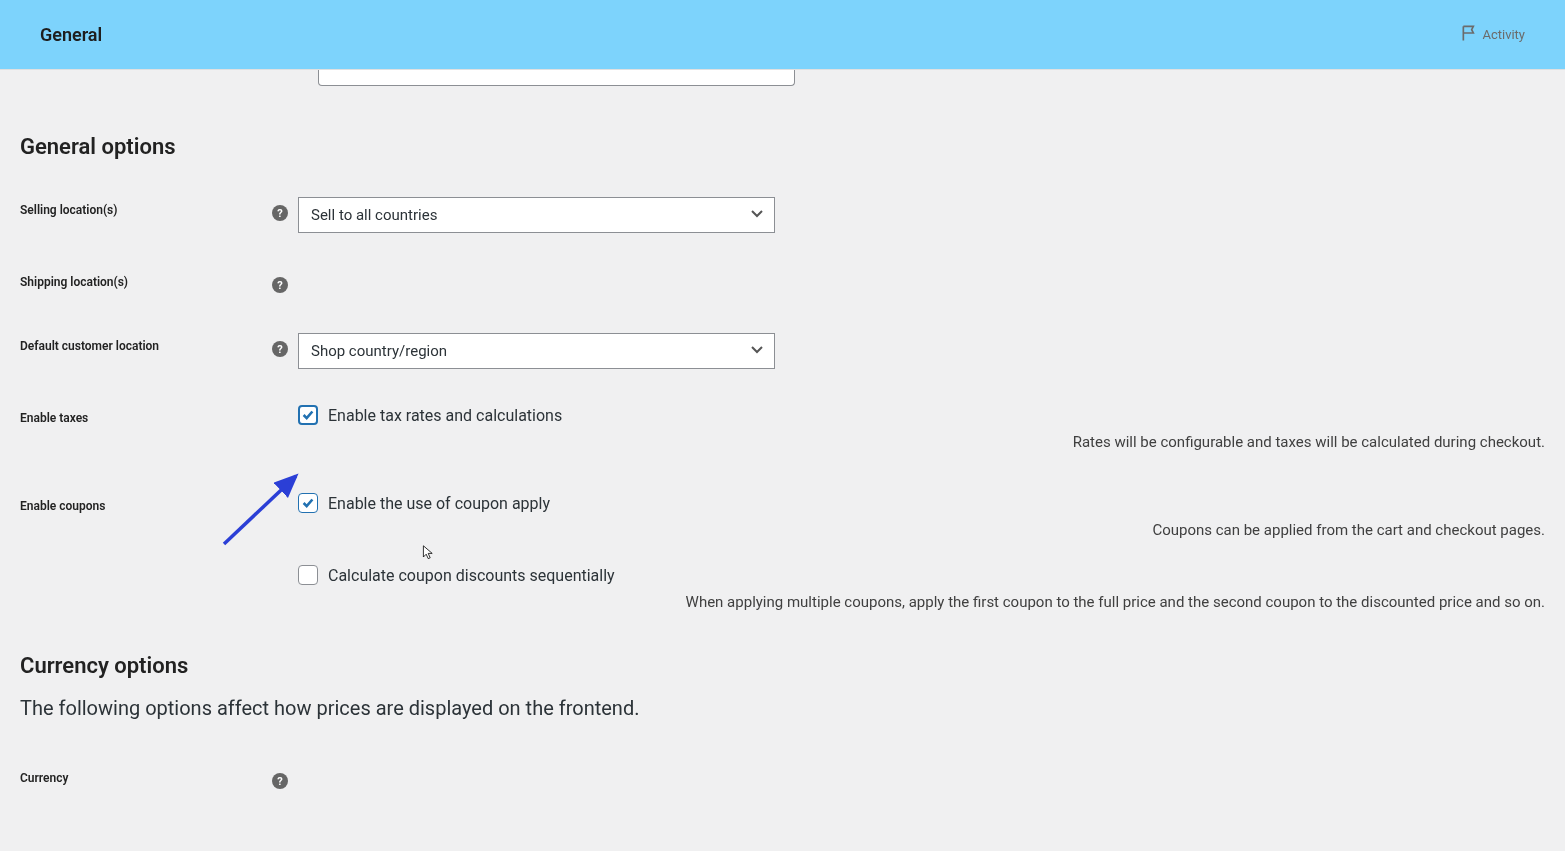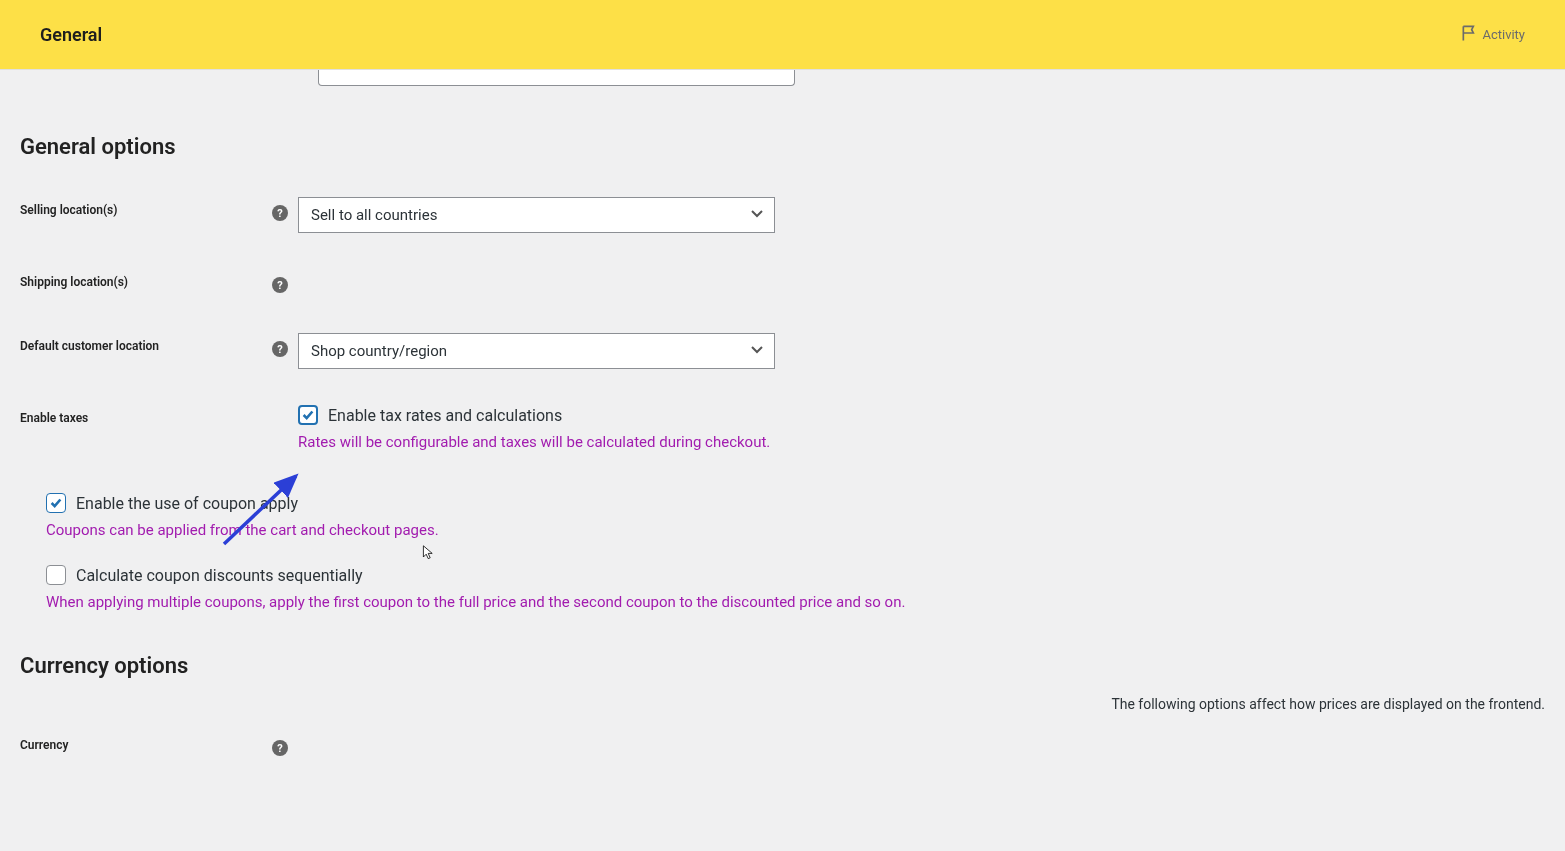--- a/index.html
+++ b/index.html
@@ -3,21 +3,21 @@
 <meta charset="utf-8">
 <style>
   * { box-sizing: border-box; margin: 0; padding: 0; }
   html, body {
     font-family: -apple-system, BlinkMacSystemFont, "Segoe UI", Roboto, "Helvetica Neue", Arial, sans-serif;
     background: #f0f0f1;
     color: #1e1e1e;
     font-size: 15px;
   }
   .topbar {
-    background: #fde047;
+    background: #7dd3fc;
     border-bottom: 1px solid #e0e0e0;
     display: flex;
     align-items: center;
     justify-content: space-between;
     height: 70px;
     padding: 0 40px 0 40px;
   }
   .topbar-title {
     font-weight: 600;
     font-size: 18px;
@@ -130,28 +130,28 @@
     width: 14px;
     height: 14px;
     stroke: #2271b1;
   }
   .check-label {
     font-size: 16px;
     color: #2c3338;
   }
   .desc {
     font-size: 15px;
-    color: #a21caf;
+    color: #404040;
     margin-bottom: 6px;
+    text-align: right;
   }
   .currency-desc {
-    font-size: 14px;
+    font-size: 20px;
     color: #2c3338;
-    margin-bottom: 20px;
-    text-align: right;
+    margin-bottom: 45px;
   }
   .arrow-annot {
     position: absolute;
     pointer-events: none;
   }
   .cursor-annot {
     position: absolute;
     pointer-events: none;
   }
   .cursor-annot svg { width: 16px; height: 16px; }
@@ -244,20 +244,21 @@
                 <path d="M3 8l3.5 3.5L13 4"></path>
               </svg>
         </div>
         <span class="check-label">Enable tax rates and calculations</span>
       </div>
       <div class="desc">Rates will be configurable and taxes will be calculated during checkout.</div>
     </div>
   </div>
 
   <div class="form-row" style="margin-top:30px;">
+    <div class="row-label">Enable coupons</div>
     <div class="help-icon"></div>
     <div class="row-field">
       <div class="check-row">
         <div class="checkbox checked">
           <svg viewBox="0 0 16 16" fill="none" stroke="currentColor" stroke-width="3">
                 <path d="M3 8l3.5 3.5L13 4"></path>
               </svg>
         </div>
         <span class="check-label">Enable the use of coupon apply</span>
       </div>

